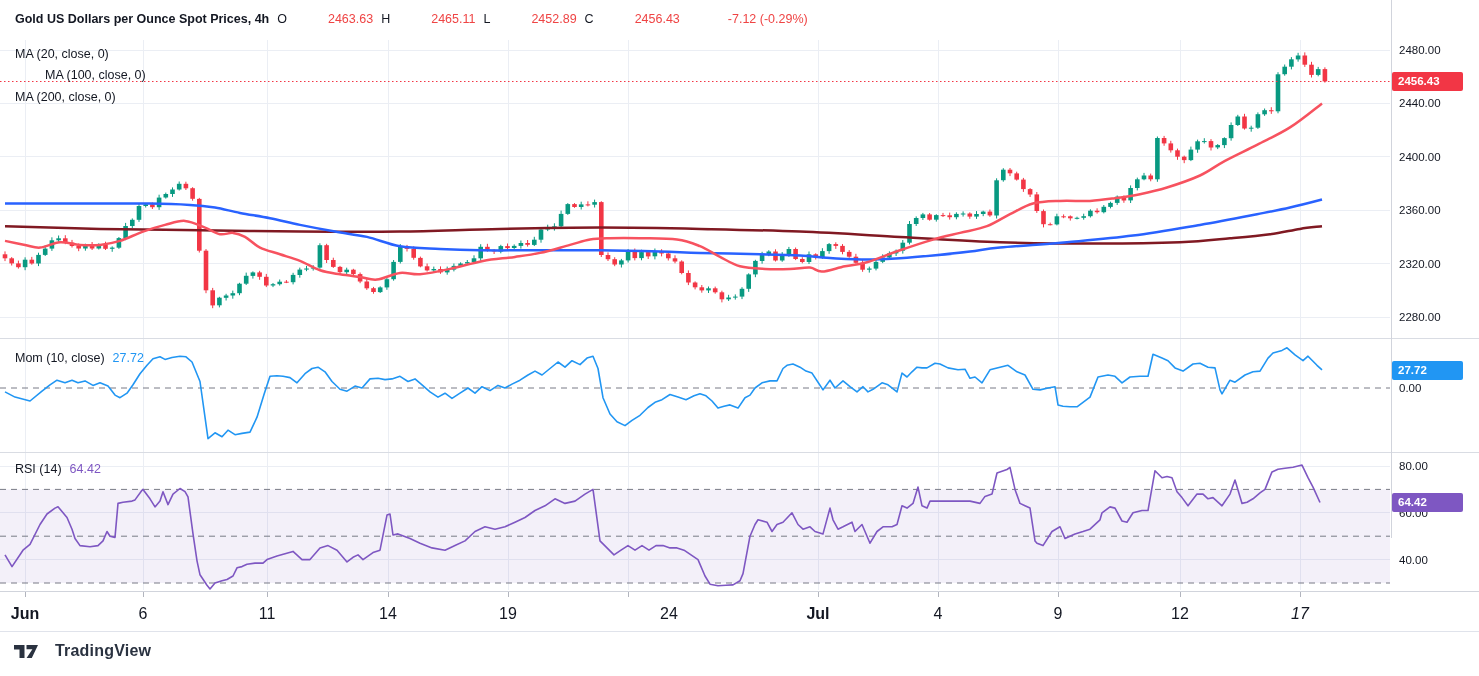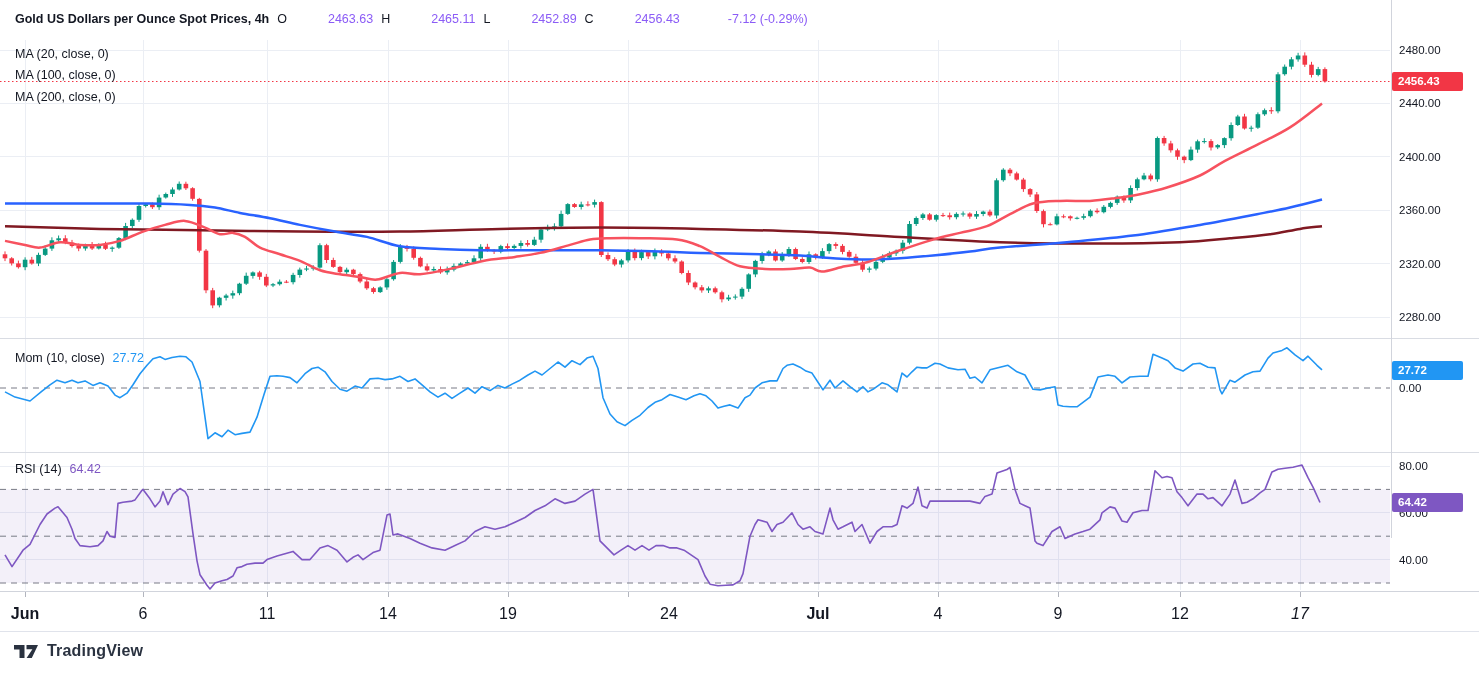--- a/index.html
+++ b/index.html
@@ -3,24 +3,24 @@
 <meta charset="utf-8">
 <style>
   html,body{margin:0;padding:0;background:#fff;}
   #root{position:relative;width:1479px;height:676px;background:#fff;overflow:hidden;
         font-family:"Liberation Sans","DejaVu Sans",sans-serif;-webkit-font-smoothing:antialiased;}
   #chart-svg{position:absolute;left:0;top:0;}
   .legend{position:absolute;left:15px;display:flex;align-items:center;gap:8px;
           font-size:12.5px;color:#131722;white-space:nowrap;z-index:6;}
   .legend .t{font-weight:700;}
   .legend .pair{display:flex;gap:1px;}
-  .legend .red{color:#8b5cf6;padding-left:40px;}
+  .legend .red{color:#ef4444;padding-left:40px;}
   #main-legend{top:12px;}
   #ma20-label{top:47px;}
-  #ma100-label{top:68px;}
+  #ma100-label{top:68px;margin-left:30px;}
   #ma200-label{top:90px;}
   #mom-legend{top:351px;}
   #rsi-legend{top:462px;text-align:center;}
   .ind-val{font-weight:400;}
   #mom-legend .ind-val{color:#2196f3;}
   #rsi-legend .ind-val{color:#7e57c2;}
   #price-axis{position:absolute;left:1391px;top:0;width:88px;height:538px;
               border-left:1px solid #d1d4dc;z-index:4;}
   .axis-label{position:absolute;left:7px;font-size:11.5px;color:#131722;line-height:14px;}
   #time-axis{position:absolute;left:0;top:591px;width:1479px;height:39px;
@@ -29,21 +29,21 @@
   .time-label.bold{font-weight:700;}
   .tick-stub{position:absolute;top:0;width:1px;height:5px;background:#b2b5be;}
   .badge{position:absolute;left:1392px;width:71px;height:19px;border-radius:2px;z-index:5;
          color:#fff;font-size:11.5px;font-weight:700;line-height:19px;padding-left:6px;box-sizing:border-box;}
   #price-badge{top:72px;background:#f23645;}
   #mom-badge{top:361px;background:#2196f3;}
   #rsi-badge{top:493px;background:#7e57c2;}
   .separator{position:absolute;left:0;width:1479px;height:1px;background:#d9dce3;z-index:3;}
   #sep-mom{top:338px;}
   #sep-rsi{top:452px;}
-  #watermark{position:absolute;left:13px;top:642px;display:flex;align-items:center;gap:8px;z-index:6;}
+  #watermark{position:absolute;left:13px;top:642px;display:flex;align-items:center;gap:16px;z-index:6;}
   #watermark .brand{font-size:16px;font-weight:700;color:#2a3240;letter-spacing:.2px;}
 </style>
 </head>
 <body>
 
 <div id="root">
   <svg id="chart-svg" width="1479" height="676">
       <line x1="25" y1="40" x2="25" y2="590" stroke="#ebeef4" stroke-width="1" shape-rendering="crispEdges"></line>
       <line x1="143" y1="40" x2="143" y2="590" stroke="#ebeef4" stroke-width="1" shape-rendering="crispEdges"></line>
       <line x1="267" y1="40" x2="267" y2="590" stroke="#ebeef4" stroke-width="1" shape-rendering="crispEdges"></line>

